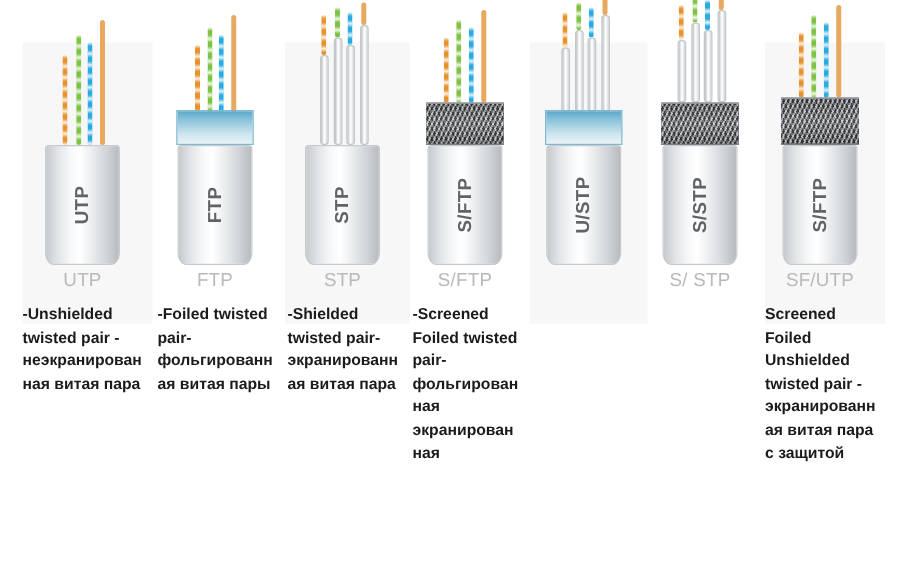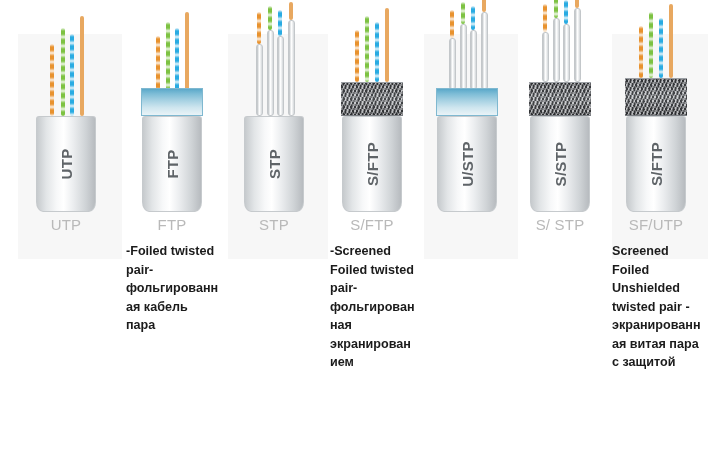--- a/index.html
+++ b/index.html
@@ -195,39 +195,40 @@
             <div class="wire tw" style="left:25px; height:88px; background-color:#7DC242;"></div>
             <div class="wire tw" style="left:34px; height:82px; background-color:#29ABE2;"></div>
             <div class="wire" style="left:44px; height:100px; background-color:#E8A860;"></div>
           </div>
           <div class="jacket">
             <span class="jacket-label">UTP</span>
           </div>
         </div>
       </div>
       <div class="col-header">UTP</div>
+      <div class="col-desc">-Unshielded twisted pair - неэкранированная витая пара</div>
     </div>
 
     <div class="col" style="width:104px;">
       <div class="cable-area">
         <div class="cable">
           <div class="wires" style="bottom:122px; height:80px;">
             <div class="wire tw" style="left:14px; height:54px; background-color:#E8922E;"></div>
             <div class="wire tw" style="left:24px; height:68px; background-color:#7DC242;"></div>
             <div class="wire tw" style="left:33px; height:62px; background-color:#29ABE2;"></div>
             <div class="wire" style="left:43px; height:78px; background-color:#E8A860;"></div>
           </div>
           <div class="shield foil" style="bottom:96px; height:28px;"></div>
           <div class="jacket">
             <span class="jacket-label">FTP</span>
           </div>
         </div>
       </div>
       <div class="col-header">FTP</div>
-      <div class="col-desc">-Foiled twisted pair-фольгированная кабель пара</div>
+      <div class="col-desc">-Foiled twisted pair-фольгированная витая пары</div>
     </div>
 
     <div class="col" style="width:100px;">
       <div class="cable-area">
         <div class="cable">
           <div class="wires" style="height:112px;">
             <div class="sleeve" style="left:12px; height:72px;"></div>
             <div class="sleeve" style="left:23px; height:86px;"></div>
             <div class="sleeve" style="left:33px; height:80px;"></div>
             <div class="sleeve" style="left:44px; height:96px;"></div>
@@ -235,39 +236,40 @@
             <div class="wire tw" style="left:24px; bottom:86px; height:24px; background-color:#7DC242;"></div>
             <div class="wire tw" style="left:34px; bottom:80px; height:26px; background-color:#29ABE2;"></div>
             <div class="wire" style="left:45px; bottom:96px; height:18px; background-color:#E8A860;"></div>
           </div>
           <div class="jacket">
             <span class="jacket-label">STP</span>
           </div>
         </div>
       </div>
       <div class="col-header">STP</div>
+      <div class="col-desc">-Shielded twisted pair-экранированная витая пара</div>
     </div>
 
     <div class="col" style="width:96px;">
       <div class="cable-area">
         <div class="cable">
           <div class="wires" style="bottom:130px; height:76px;">
             <div class="wire tw" style="left:13px; height:52px; background-color:#E8922E;"></div>
             <div class="wire tw" style="left:23px; height:66px; background-color:#7DC242;"></div>
             <div class="wire tw" style="left:33px; height:60px; background-color:#29ABE2;"></div>
             <div class="wire" style="left:43px; height:74px; background-color:#E8A860;"></div>
           </div>
           <div class="shield braid" style="bottom:96px; height:34px;"></div>
           <div class="jacket">
             <span class="jacket-label">S/FTP</span>
           </div>
         </div>
       </div>
       <div class="col-header">S/FTP</div>
-      <div class="col-desc">-Screened Foiled twisted pair-фольгированная экранированием</div>
+      <div class="col-desc">-Screened Foiled twisted pair-фольгированная экранированная</div>
     </div>
 
     <div class="col" style="width:94px;">
       <div class="cable-area">
         <div class="cable">
           <div class="wires" style="bottom:122px; height:92px;">
             <div class="sleeve" style="left:12px; height:52px;"></div>
             <div class="sleeve" style="left:23px; height:66px;"></div>
             <div class="sleeve" style="left:33px; height:60px;"></div>
             <div class="sleeve" style="left:44px; height:78px;"></div>

